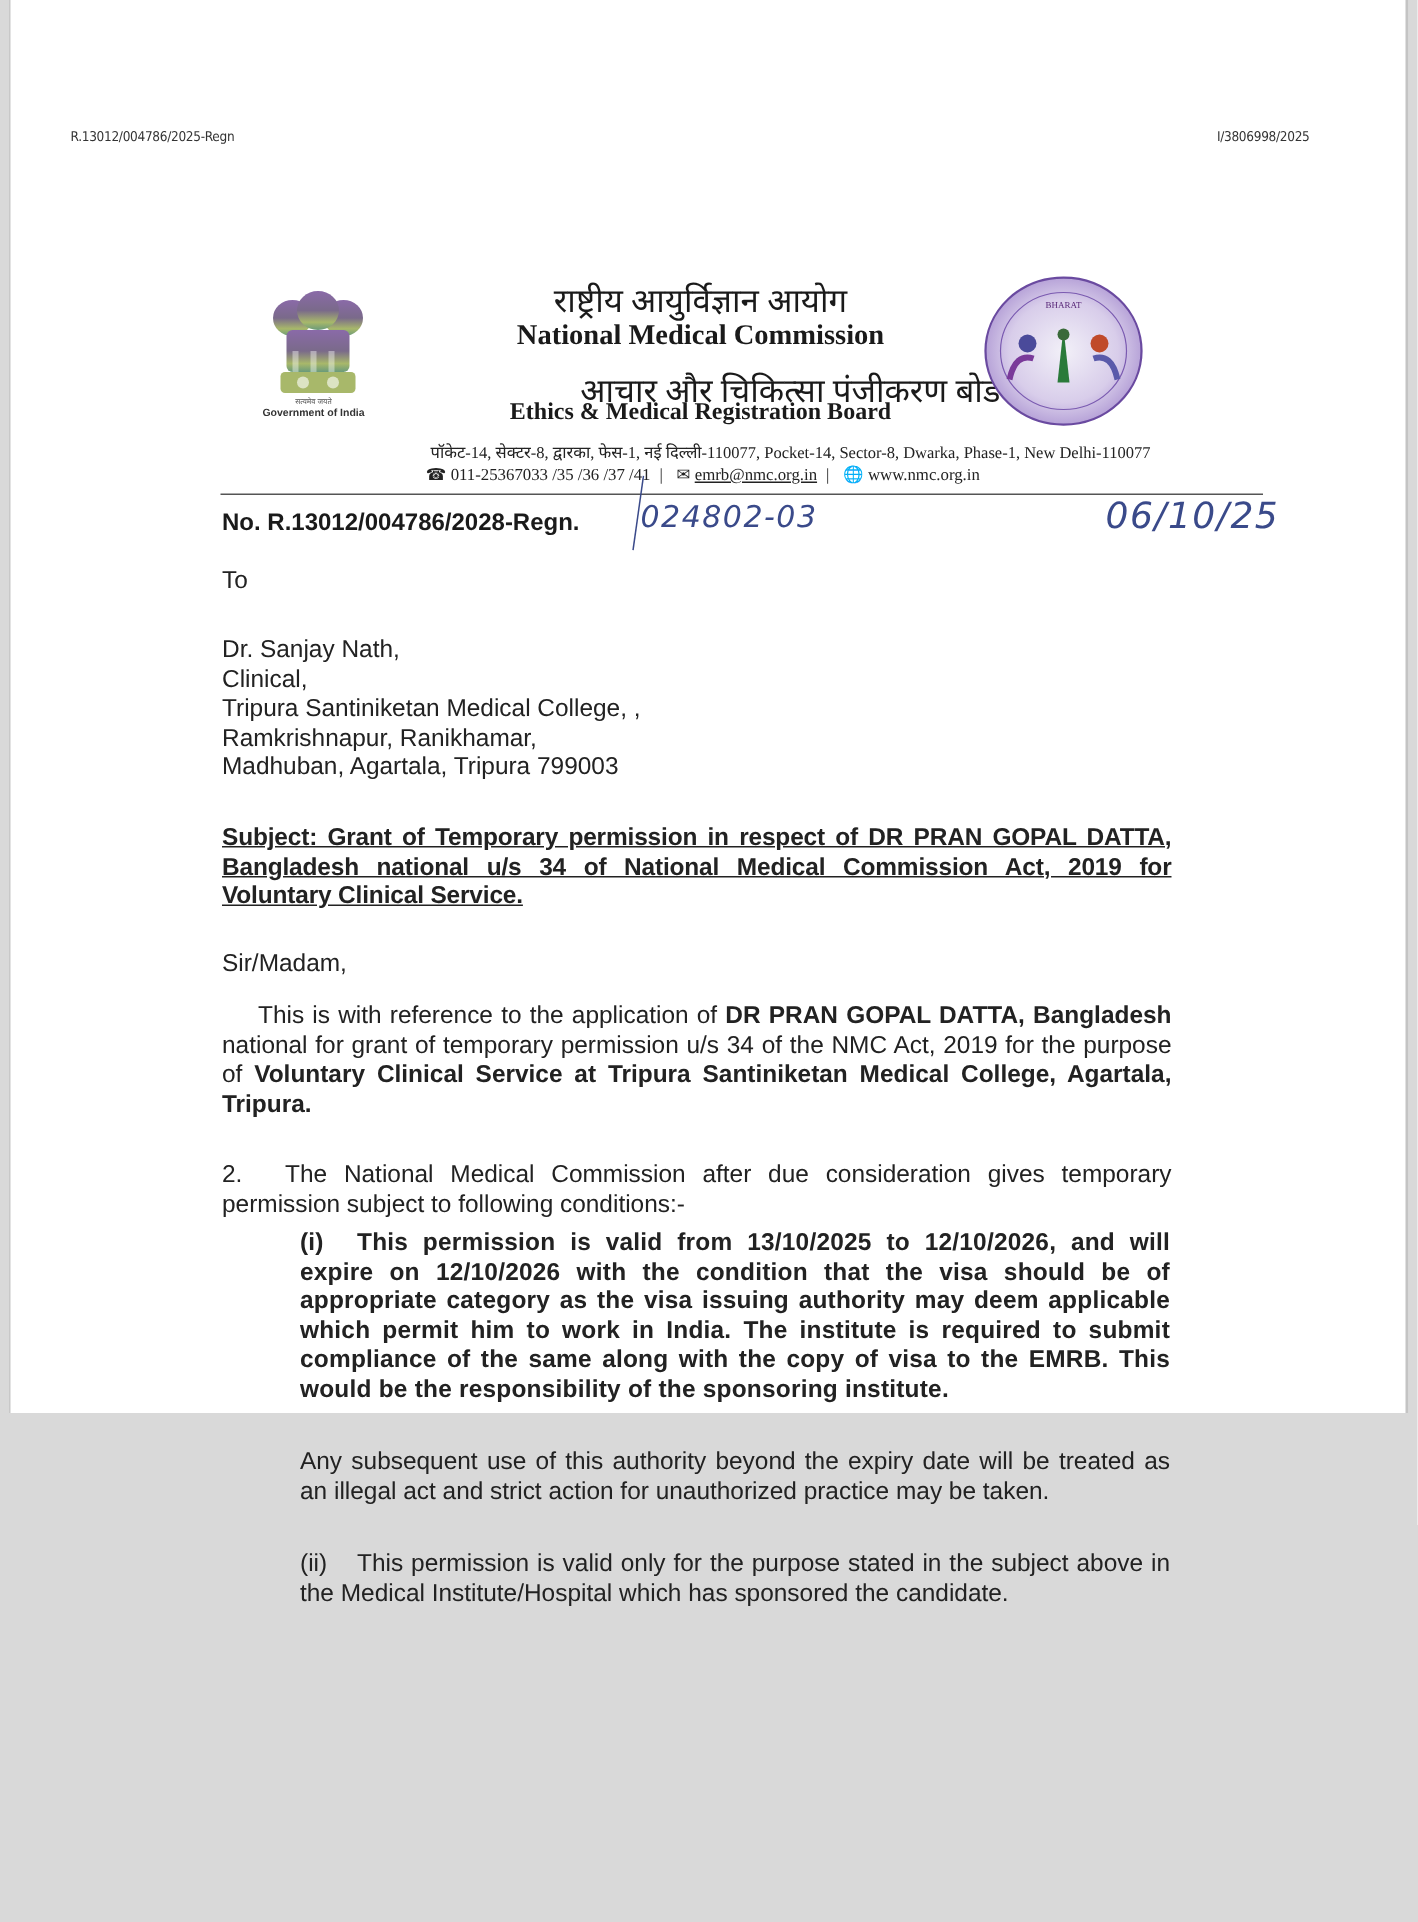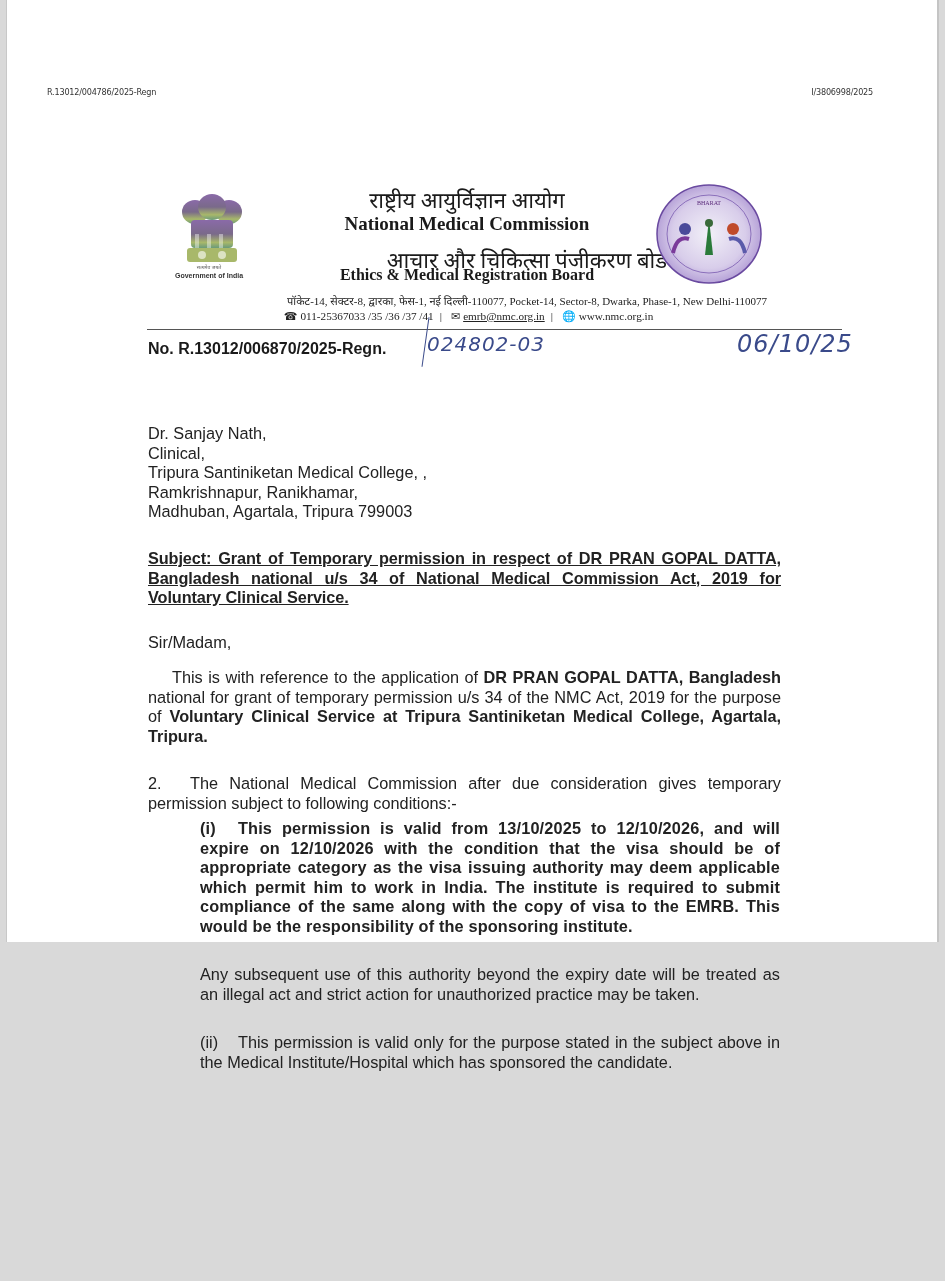--- a/index.html
+++ b/index.html
@@ -117,25 +117,26 @@
     <text x="54" y="22" font-size="6" text-anchor="middle" fill="#5a2a7a" font-family="Liberation Serif, serif">BHARAT</text>
   </svg>
 
   <div class="addr">पॉकेट-14, सेक्टर-8, द्वारका, फेस-1, नई दिल्ली-110077, Pocket-14, Sector-8, Dwarka, Phase-1, New Delhi-110077</div>
   <div class="contact">
     <span class="ico">☎</span><span>011-25367033 /35 /36 /37 /41</span><span class="sep">|</span><span class="ico">✉</span><span class="mail">emrb@nmc.org.in</span><span class="sep">|</span><span class="ico">🌐</span><span>www.nmc.org.in</span>
   </div>
 
   <div class="rule"></div>
 
-  <div class="letter-no">No. R.13012/006870/2025-Regn.</div>
+  <div class="letter-no">No. R.13012/004786/2028-Regn.</div>
   <div class="hw-line hw-line1"></div>
   <div class="hw hw-no">024802-03</div>
   <div class="hw hw-date">06/10/25</div>
 
+  <div class="body-text to">To</div>
 
   <div class="body-text addr-block">
     <div>Dr. Sanjay Nath,</div>
     <div>Clinical,</div>
     <div>Tripura Santiniketan Medical College, ,</div>
     <div>Ramkrishnapur, Ranikhamar,</div>
     <div>Madhuban, Agartala, Tripura 799003</div>
   </div>
 
   <div class="body-text subject">Subject: Grant of Temporary permission in respect of DR PRAN GOPAL DATTA, Bangladesh national u/s 34 of National Medical Commission Act, 2019 for Voluntary Clinical Service.</div>

